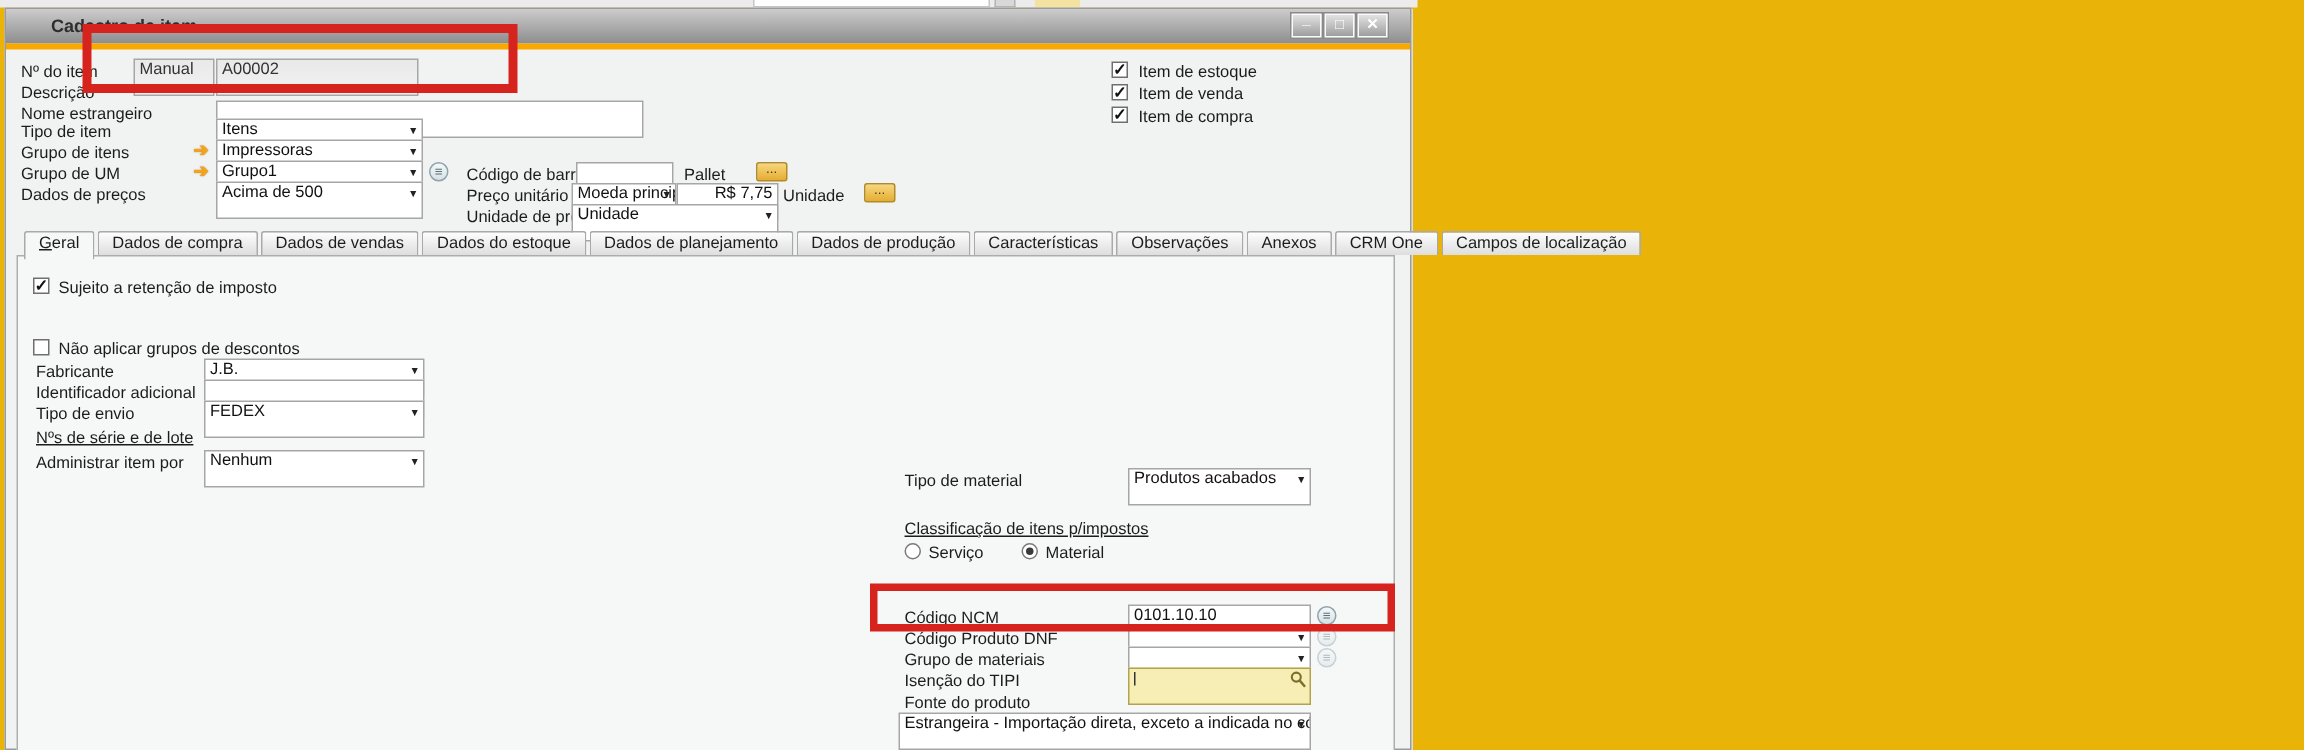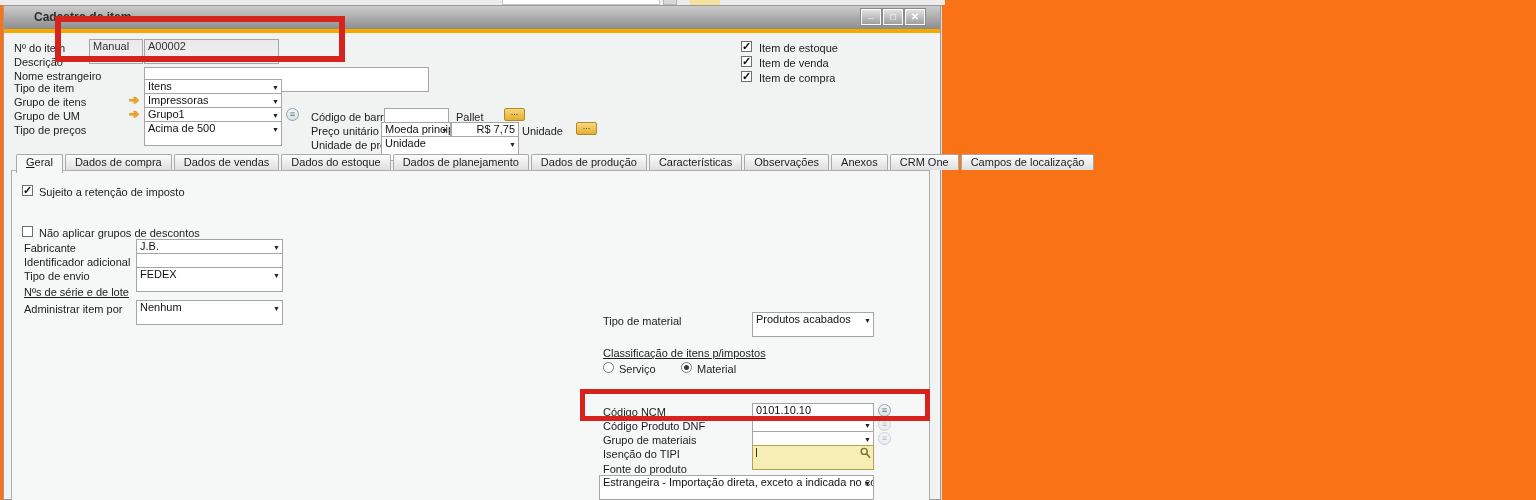--- a/index.html
+++ b/index.html
@@ -1,18 +1,18 @@
 <!DOCTYPE html>
 <html><head>
 <meta charset="utf-8">
 <style>
   * { margin:0; padding:0; box-sizing:border-box; }
   html,body { width:1536px; height:500px; background:#ffffff; overflow:hidden;
               font-family:"Liberation Sans", sans-serif; }
-  #stage { position:relative; width:1536px; height:500px; background:#f97316; }
+  #stage { position:relative; width:1536px; height:500px; background:#eab308; }
 
   
   .bg-strip { position:absolute; left:0; top:0; width:945px; height:5px; background:#ececec; }
   .bg-input { position:absolute; left:502px; top:0; width:158px; height:5px; background:#fff; border:1px solid #c6c6c6; border-top:none; }
   .bg-btn   { position:absolute; left:663px; top:0; width:14px; height:5px; background:#d8d8d8; border:1px solid #b5b5b5; border-top:none; }
   .bg-gold  { position:absolute; left:690px; top:0; width:30px; height:5px; background:#f3e2a0; }
 
   
   #win { position:absolute; left:3px; top:5px; width:938px; height:495px;
          background:#f1f2f2; border:1px solid #9a9a9a; box-shadow:1px 1px 0 #dcdcdc; }
@@ -107,21 +107,21 @@
     </div>
 
     <span class="lbl" style="left:10px; top:104px;">Grupo de UM</span>
     <span class="linkarrow" style="left:125px; top:102px;">➔</span>
     <div class="ibox combo" style="left:140px; top:101px; width:138px;">
       <span>Grupo1</span>
       <span class="arr">▼</span>
     </div>
     <span class="circ" style="left:282px; top:102px;">≡</span>
 
-    <span class="lbl" style="left:10px; top:118px;">Tipo de preços</span>
+    <span class="lbl" style="left:10px; top:118px;">Dados de preços</span>
     <div class="ibox combo" style="left:140px; top:115px; width:138px;">
       <span>Acima de 500</span>
       <span class="arr">▼</span>
     </div>
 
     <span class="lbl" style="left:307px; top:105px;">Código de barras</span>
     <div class="ibox" style="left:380px; top:102px; width:65px;"></div>
     <span class="lbl" style="left:452px; top:105px;">Pallet</span>
     <div class="ybtn" style="left:500px; top:102px;"><span>...</span></div>
 

